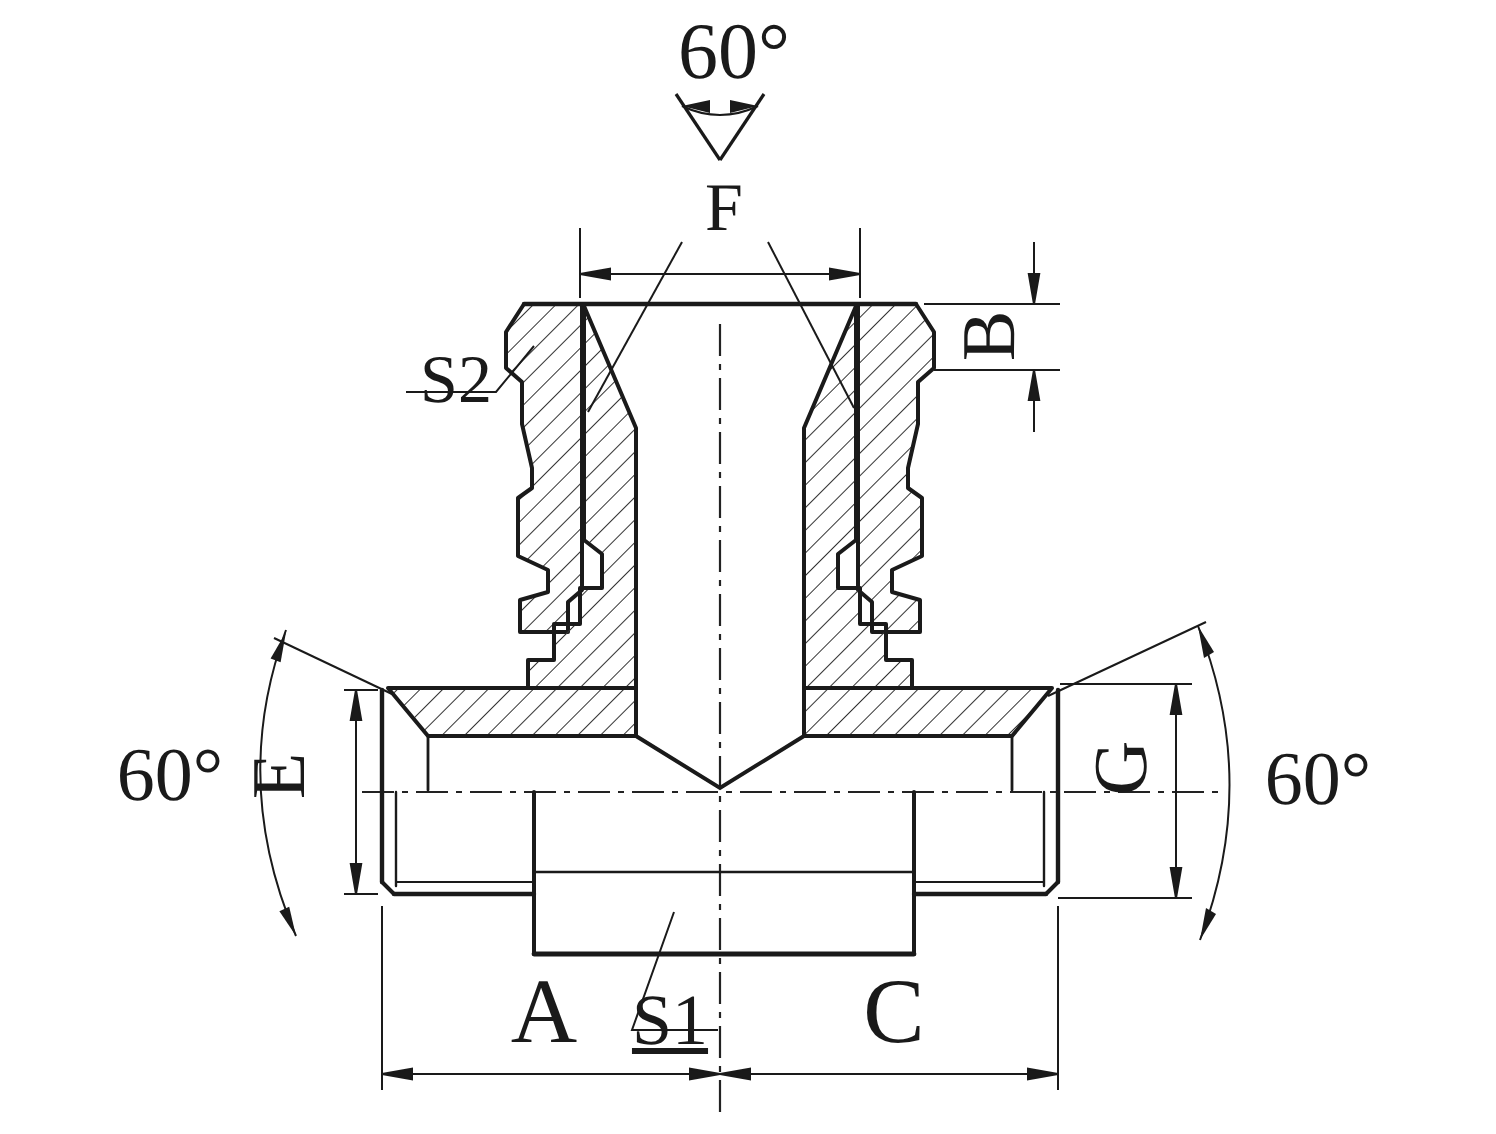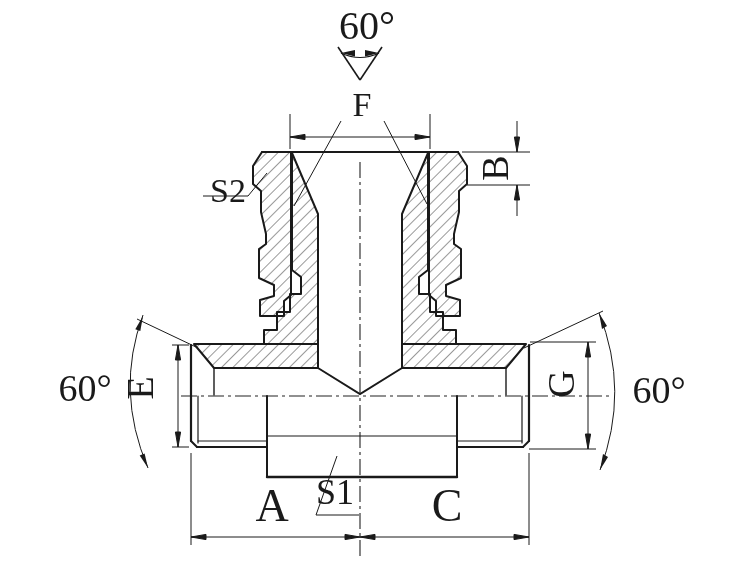--- a/index.html
+++ b/index.html
@@ -160,16 +160,16 @@
   <div class="dimlabel rot f38" style="left:140px;top:388px;">E</div>
 
   <div class="dimlabel f38" style="left:85px;top:388px;">60°</div>
 
   <div class="dimlabel rot f38" style="left:561px;top:384px;">G</div>
 
   <div class="dimlabel f38" style="left:659px;top:390px;">60°</div>
 
   <div class="dimlabel f46" style="left:272px;top:506px;">A</div>
 
-  <div class="dimlabel f36" style="left:335px;top:492px;">S1</div>
+  <div class="dimlabel f36" style="left:335px;top:510px;text-decoration:underline;">S1</div>
 
   <div class="dimlabel f46" style="left:447px;top:506px;">C</div>
 </div>
 
 </body></html>

